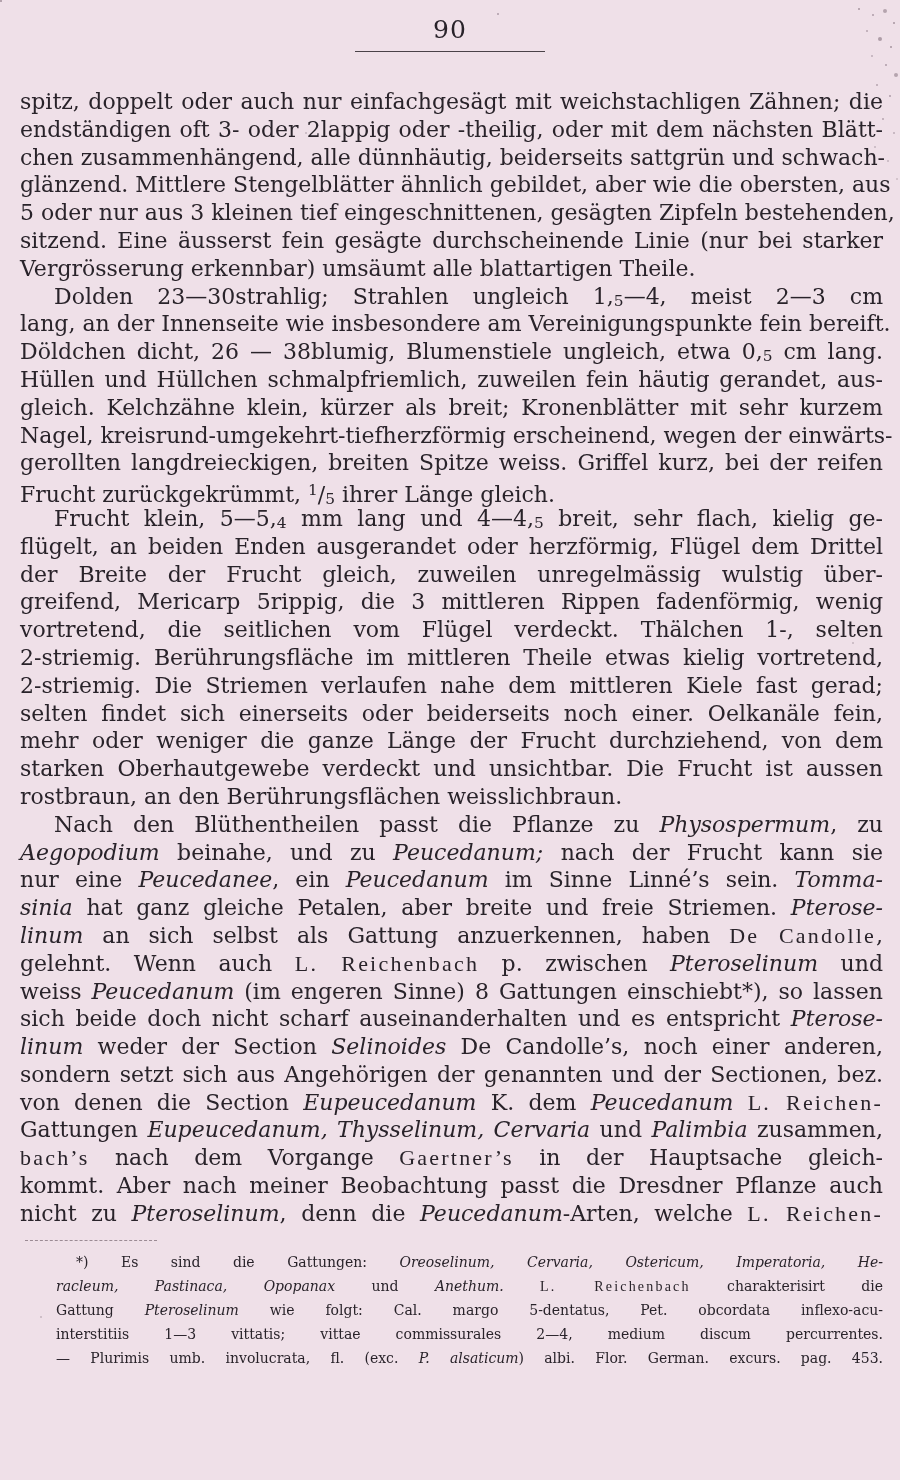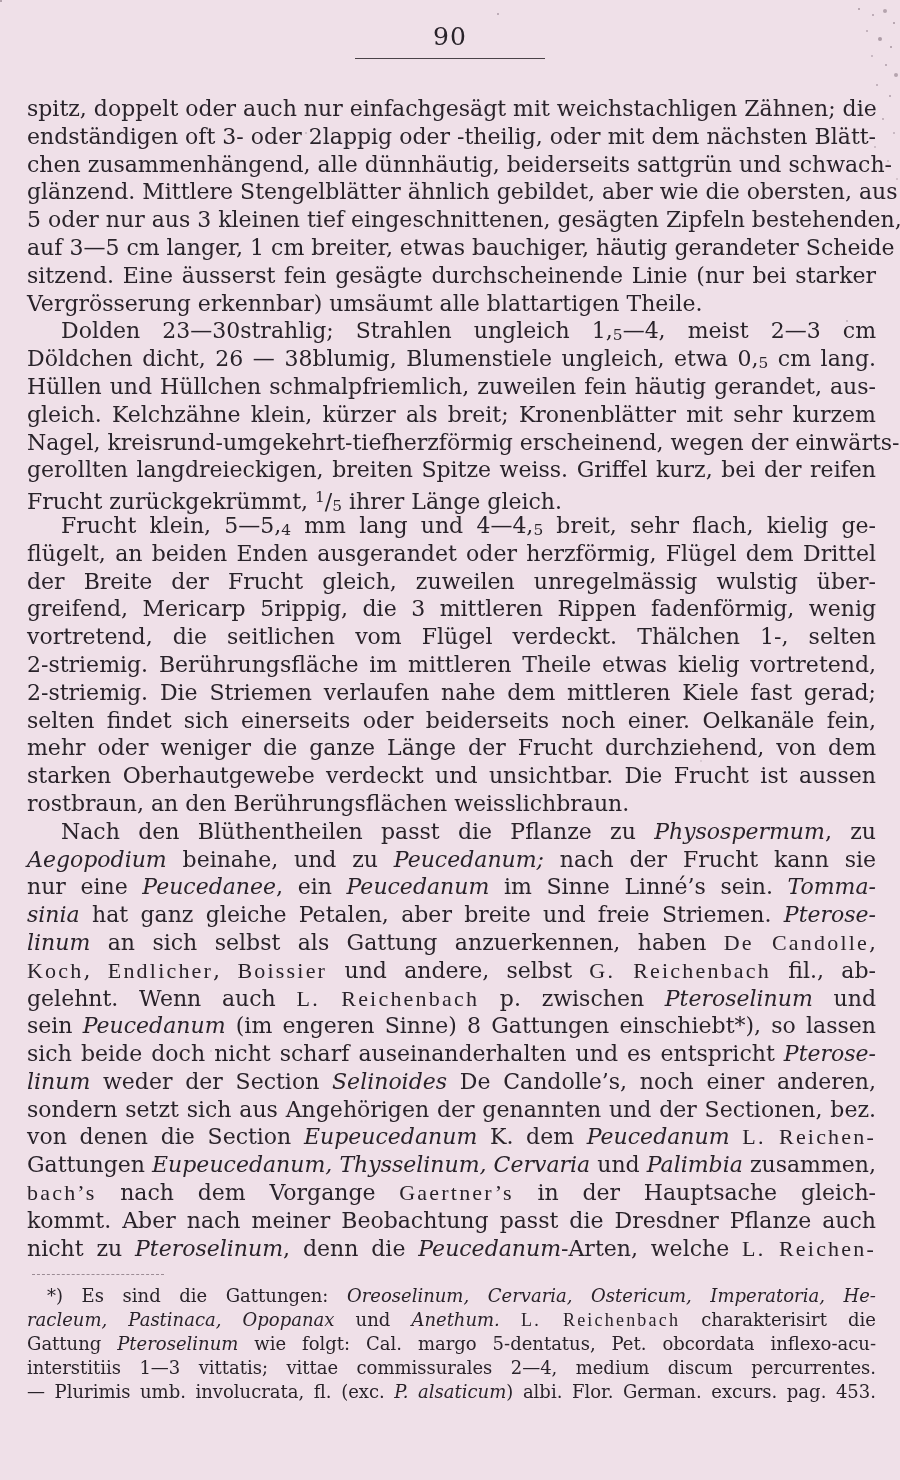--- a/index.html
+++ b/index.html
@@ -3,21 +3,21 @@
 <meta charset="utf-8">
 <style>
   html,body{margin:0;padding:0;}
   body{
     width:900px;height:1480px;overflow:hidden;
     background:var(--paper,#efe0e8);
     color:var(--ink,#272127);
     font-family:"DejaVu Serif","Liberation Serif",serif;
     position:relative;
   }
-  .page{width:900px;height:1480px;position:relative;padding:12px;box-sizing:border-box;}
+  .page{width:900px;height:1480px;position:relative;padding:5px;box-sizing:border-box;}
   .header{padding-top:10px;text-align:center;}
   .page-number{font-size:25px;letter-spacing:1px;display:inline-block;}
   .header-rule{width:190px;height:1px;background:var(--rule,#4a4248);margin:7px auto 0 auto;}
   .body-text{margin:36px 12px 0 15px;}
   .para{text-align:justify;}
   .line{
     line-height:27.8px;height:27.8px;white-space:nowrap;overflow:visible;
     text-align:justify;text-align-last:justify;-moz-text-align-last:justify;
     font-size:22px;
     display:flex;justify-content:space-between;
@@ -27,21 +27,21 @@
   .line.ragged{text-align-last:left;-moz-text-align-last:left;}
   .line.fi{padding-left:34px;}
   .s-i{font-style:italic;}
   .s-sp{letter-spacing:2.2px;font-family:Liberation Serif, serif;}
   .s-sub{font-size:70%;vertical-align:-0.12em;}
   .s-sup{font-size:70%;vertical-align:0.45em;}
   .footnote-rule{
     width:132px;border-top:1px dashed #9b8b94;margin:12px 0 0 20px;height:0;
   }
   .footnote{margin:9px 12px 0 15px;text-align:justify;}
-  .footnote .line{font-size:18px;line-height:24px;height:24px;}
+  .footnote .line{font-size:14px;line-height:24px;height:24px;margin-left:36px;}
   .footnote .line.fi{padding-left:20px;}
   .noise{
     position:absolute;top:0;left:0;width:2px;height:2px;border-radius:50%;
     background:rgba(95,75,88,.55);
     box-shadow:
       858px 8px 0 rgba(95,75,88,.5), 872px 14px 0 rgba(95,75,88,.45),
       884px 10px 0 1px rgba(95,75,88,.4), 893px 22px 0 rgba(95,75,88,.5),
       866px 30px 0 rgba(95,75,88,.4), 879px 38px 0 1px rgba(95,75,88,.45),
       890px 46px 0 rgba(95,75,88,.5), 871px 55px 0 rgba(95,75,88,.35),
       885px 64px 0 rgba(95,75,88,.45), 895px 74px 0 1px rgba(95,75,88,.4),
@@ -66,26 +66,26 @@
     <div class="header-rule"></div>
   </div>
 
   <div class="body-text">
     <div class="para">
         <div class="line"><span>spitz, doppelt oder auch nur einfachgesägt mit weichstachligen Zähnen; die</span></div>
         <div class="line"><span>endständigen oft 3- oder 2lappig oder -theilig, oder mit dem nächsten Blätt-</span></div>
         <div class="line"><span>chen zusammenhängend, alle dünnhäutig, beiderseits sattgrün und schwach-</span></div>
         <div class="line"><span>glänzend. Mittlere Stengelblätter ähnlich gebildet, aber wie die obersten, aus</span></div>
         <div class="line"><span>5 oder nur aus 3 kleinen tief eingeschnittenen, gesägten Zipfeln bestehenden,</span></div>
-        <div class="line"><span>auf 3—5 cm langer, 1 cm breiter, etwas bauchiger, häutig gerandeter Scheide</span></div>
         <div class="line"><span>sitzend. Eine äusserst fein gesägte durchscheinende Linie (nur bei starker</span></div>
         <div class="line ragged"><span>Vergrösserung erkennbar) umsäumt alle blattartigen Theile.</span></div>
       </div>
     <div class="para ind">
         <div class="line fi"><span>Dolden 23—30strahlig; Strahlen ungleich 1,</span><span class="s-sub">5</span><span>—4, meist 2—3 cm</span></div>
+        <div class="line"><span>lang, an der Innenseite wie insbesondere am Vereinigungspunkte fein bereift.</span></div>
         <div class="line"><span>Döldchen dicht, 26 — 38blumig, Blumenstiele ungleich, etwa 0,</span><span class="s-sub">5</span><span> cm lang.</span></div>
         <div class="line"><span>Hüllen und Hüllchen schmalpfriemlich, zuweilen fein häutig gerandet, aus-</span></div>
         <div class="line"><span>gleich. Kelchzähne klein, kürzer als breit; Kronenblätter mit sehr kurzem</span></div>
         <div class="line"><span>Nagel, kreisrund-umgekehrt-tiefherzförmig erscheinend, wegen der einwärts-</span></div>
         <div class="line"><span>gerollten langdreieckigen, breiten Spitze weiss. Griffel kurz, bei der reifen</span></div>
         <div class="line ragged"><span>Frucht zurückgekrümmt, </span><span class="s-sup">1</span><span>/</span><span class="s-sub">5</span><span> ihrer Länge gleich.</span></div>
       </div>
     <div class="para ind">
         <div class="line fi"><span>Frucht klein, 5—5,</span><span class="s-sub">4</span><span> mm lang und 4—4,</span><span class="s-sub">5</span><span> breit, sehr flach, kielig ge-</span></div>
         <div class="line"><span>flügelt, an beiden Enden ausgerandet oder herzförmig, Flügel dem Drittel</span></div>
@@ -98,23 +98,22 @@
         <div class="line"><span>mehr oder weniger die ganze Länge der Frucht durchziehend, von dem</span></div>
         <div class="line"><span>starken Oberhautgewebe verdeckt und unsichtbar. Die Frucht ist aussen</span></div>
         <div class="line ragged"><span>rostbraun, an den Berührungsflächen weisslichbraun.</span></div>
       </div>
     <div class="para ind">
         <div class="line fi"><span>Nach den Blüthentheilen passt die Pflanze zu </span><span class="s-i">Physospermum</span><span>, zu</span></div>
         <div class="line"><span class="s-i">Aegopodium</span><span> beinahe, und zu </span><span class="s-i">Peucedanum;</span><span> nach der Frucht kann sie</span></div>
         <div class="line"><span>nur eine </span><span class="s-i">Peucedanee</span><span>, ein </span><span class="s-i">Peucedanum</span><span> im Sinne Linné’s sein. </span><span class="s-i">Tomma-</span></div>
         <div class="line"><span class="s-i">sinia</span><span> hat ganz gleiche Petalen, aber breite und freie Striemen. </span><span class="s-i">Pterose-</span></div>
         <div class="line"><span class="s-i">linum</span><span> an sich selbst als Gattung anzuerkennen, haben </span><span class="s-sp">De Candolle</span><span>,</span></div>
-        <div class="line"><span class="s-sp">Koch</span><span>, </span><span class="s-sp">Endlicher</span><span>, </span><span class="s-sp">Boissier</span><span> und andere, selbst </span><span class="s-sp">G. Reichenbach</span><span> fil., ab-</span></div>
         <div class="line"><span>gelehnt. Wenn auch </span><span class="s-sp">L. Reichenbach</span><span> p. zwischen </span><span class="s-i">Pteroselinum</span><span> und</span></div>
-        <div class="line"><span>sein </span><span class="s-i">Peucedanum</span><span> (im engeren Sinne) 8 Gattungen einschiebt*), so lassen</span></div>
+        <div class="line"><span>weiss </span><span class="s-i">Peucedanum</span><span> (im engeren Sinne) 8 Gattungen einschiebt*), so lassen</span></div>
         <div class="line"><span>sich beide doch nicht scharf auseinanderhalten und es entspricht </span><span class="s-i">Pterose-</span></div>
         <div class="line"><span class="s-i">linum</span><span> weder der Section </span><span class="s-i">Selinoides</span><span> De Candolle’s, noch einer anderen,</span></div>
         <div class="line"><span>sondern setzt sich aus Angehörigen der genannten und der Sectionen, bez.</span></div>
         <div class="line"><span>von denen die Section </span><span class="s-i">Eupeucedanum</span><span> K. dem </span><span class="s-i">Peucedanum</span><span> </span><span class="s-sp">L. Reichen-</span></div>
         <div class="line"><span>Gattungen </span><span class="s-i">Eupeucedanum,</span><span> </span><span class="s-i">Thysselinum,</span><span> </span><span class="s-i">Cervaria</span><span> und </span><span class="s-i">Palimbia</span><span> zusammen,</span></div>
         <div class="line"><span class="s-sp">bach’s</span><span> nach dem Vorgange </span><span class="s-sp">Gaertner’s</span><span> in der Hauptsache gleich-</span></div>
         <div class="line"><span>kommt. Aber nach meiner Beobachtung passt die Dresdner Pflanze auch</span></div>
         <div class="line"><span>nicht zu </span><span class="s-i">Pteroselinum</span><span>, denn die </span><span class="s-i">Peucedanum</span><span>-Arten, welche </span><span class="s-sp">L. Reichen-</span></div>
       </div>
   </div>

